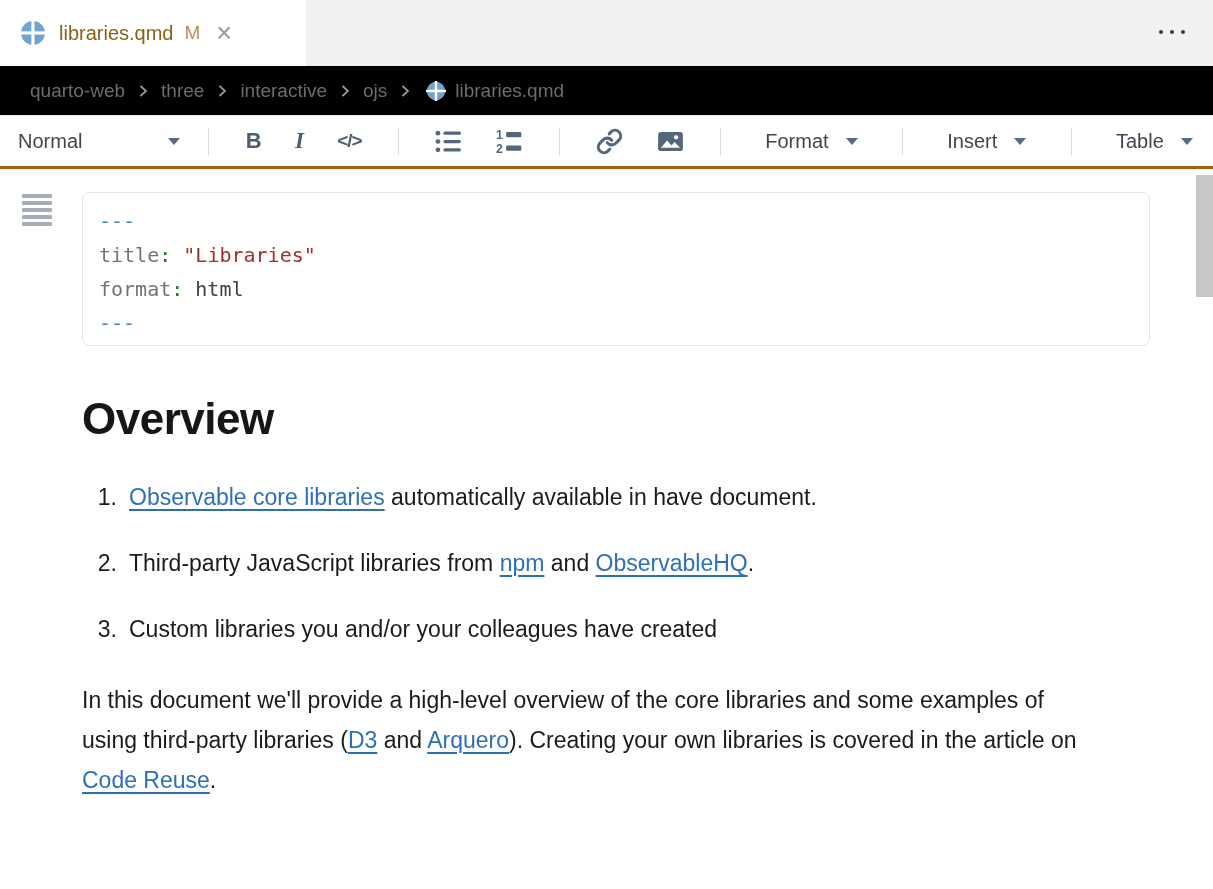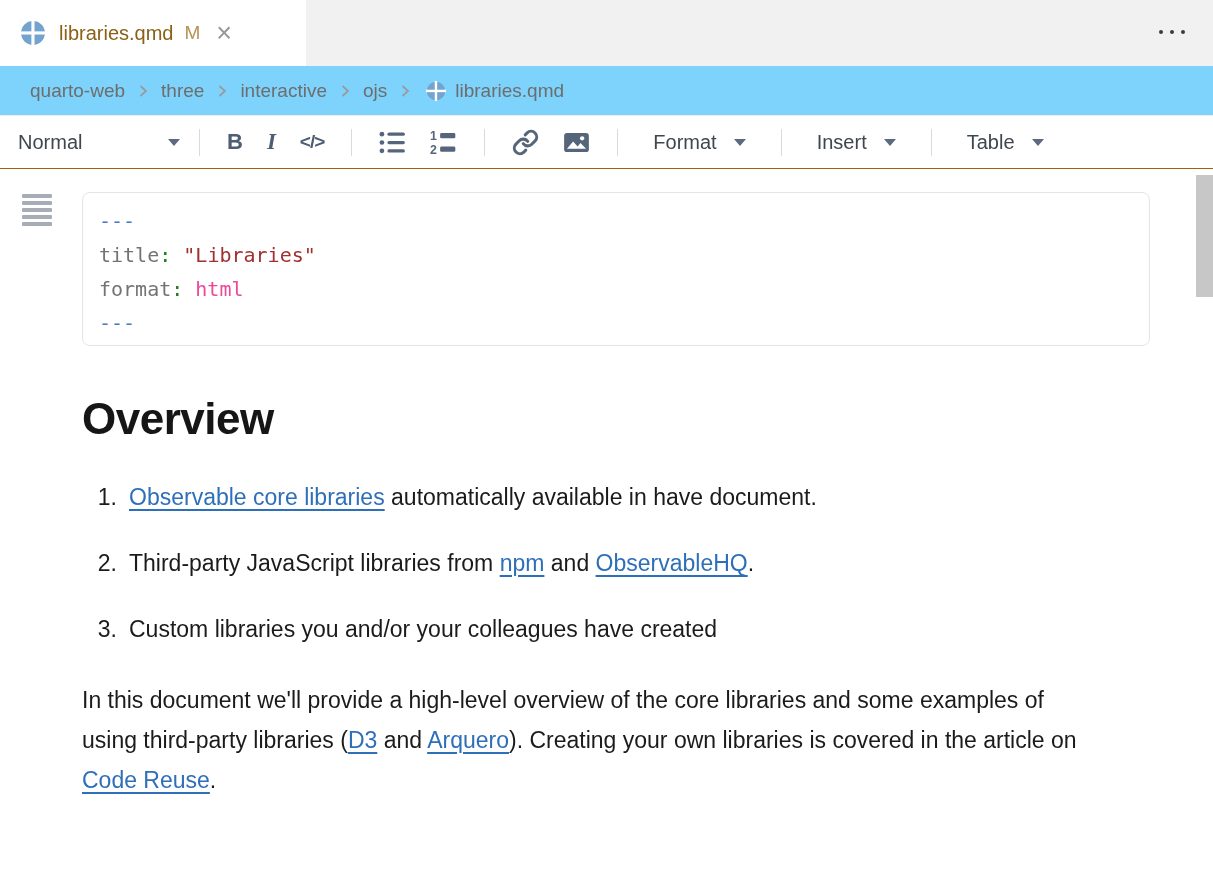--- a/index.html
+++ b/index.html
@@ -15,48 +15,48 @@
   .tab { background:#ffffff; width:306px; display:flex; align-items:center; padding:0 20px; cursor:pointer; }
   .tab-icon { width:26px; height:26px; margin-right:13px; flex:none; }
   .tab-label { font-size:20px; color:#8a6116; white-space:nowrap; }
   .tab-badge { font-size:19px; color:#b49255; margin-left:11px; }
   .tab-close { font-size:27px; color:#979797; margin-left:16px; line-height:20px; font-weight:300; }
   .more-actions { position:absolute; right:24px; top:24px; display:flex; gap:7px; padding:6px 4px; cursor:pointer; }
   .more-actions .dot { width:4px; height:4px; border-radius:50%; background:#3d3d3d; }
 
   
   .breadcrumb { height:50px; display:flex; align-items:center; padding-left:30px; gap:9px;
-    font-size:19px; color:#6d6d6d; background:#7dd3fc; border-bottom:1px solid #ececec; }
+    font-size:19px; color:#6d6d6d; background:#000000; border-bottom:1px solid #ececec; }
   .crumb { cursor:pointer; white-space:nowrap; }
   .bc-sep { display:flex; align-items:center; margin:0 2px; }
   .bc-icon { width:20px; height:20px; margin-left:3px; }
 
   
   .toolbar { height:53px; display:flex; align-items:center; padding-left:18px;
-    border-bottom:1px solid #a16207; background:#fff; font-size:20px; color:#3f464e; }
+    border-bottom:3px solid #a16207; background:#fff; font-size:20px; color:#3f464e;justify-content:space-between; }
   .tb-style { width:166px; display:flex; align-items:center; justify-content:space-between; cursor:pointer; padding-right:4px; }
   .caret { width:0; height:0; border-left:6px solid transparent; border-right:6px solid transparent;
     border-top:7px solid #5b6a7e; flex:none; }
   .tb-sep { width:1px; height:27px; background:#dadada; margin:0 15px; flex:none; }
   .tb-btn { background:none; border:none; cursor:pointer; padding:0 12px; color:#4d5d72;
     display:flex; align-items:center; font-family:inherit; }
   .tb-bold { font-weight:800; font-size:22px; }
   .tb-italic { font-family:"Liberation Serif", serif; font-style:italic; font-weight:700; font-size:23px; }
   .tb-code { font-weight:700; font-size:19px; letter-spacing:-1px; }
   .tb-menu { display:flex; align-items:center; gap:17px; padding:0 20px; cursor:pointer; }
 
   
   .editor { position:relative; height:719px; padding:23px 63px 0 82px; background:#fff; }
   .drag-handle { position:absolute; left:22px; top:25px; display:flex; flex-direction:column; gap:3px; cursor:grab; }
   .drag-handle span { width:30px; height:4px; background:#a6adb7; border-radius:1px; }
 
   .yaml-block { border:1px solid #e2e5e9; border-radius:8px; padding:11px 16px 9px; height:154px;
     font-family:"DejaVu Sans Mono","Liberation Mono",monospace; font-size:20px; line-height:34px; background:#fff; cursor:text; }
   .y-delim { color:#4379c4; } .y-key { color:#737373; } .y-colon { color:#1e7e1e; }
-  .y-str { color:#a13030; margin-left:1ch; } .y-plain { color:#ec4899; margin-left:1ch; }
+  .y-str { color:#a13030; margin-left:1ch; } .y-plain { color:#404040; margin-left:1ch; }
 
   h1.doc-h1 { font-size:44px; line-height:50px; font-weight:700; margin:48px 0 0; color:#161616; letter-spacing:-0.5px; }
   .para { font-size:23px; color:#1b1b1b; margin:34px 0 0; line-height:30px; max-width:1005px; }
   .olist { margin-top:38px; }
   .oli { display:flex; margin-bottom:36px; font-size:23px; color:#1b1b1b; line-height:30px; }
   .oli .num { width:35px; text-align:right; flex:none; }
   .oli .li-body { margin-left:12px; }
   .closing { margin-top:25px; line-height:40px; }
   a.doclink { color:#2e6fba; text-decoration:underline; text-decoration-thickness:1.5px;
     text-underline-offset:4px; cursor:pointer; }

